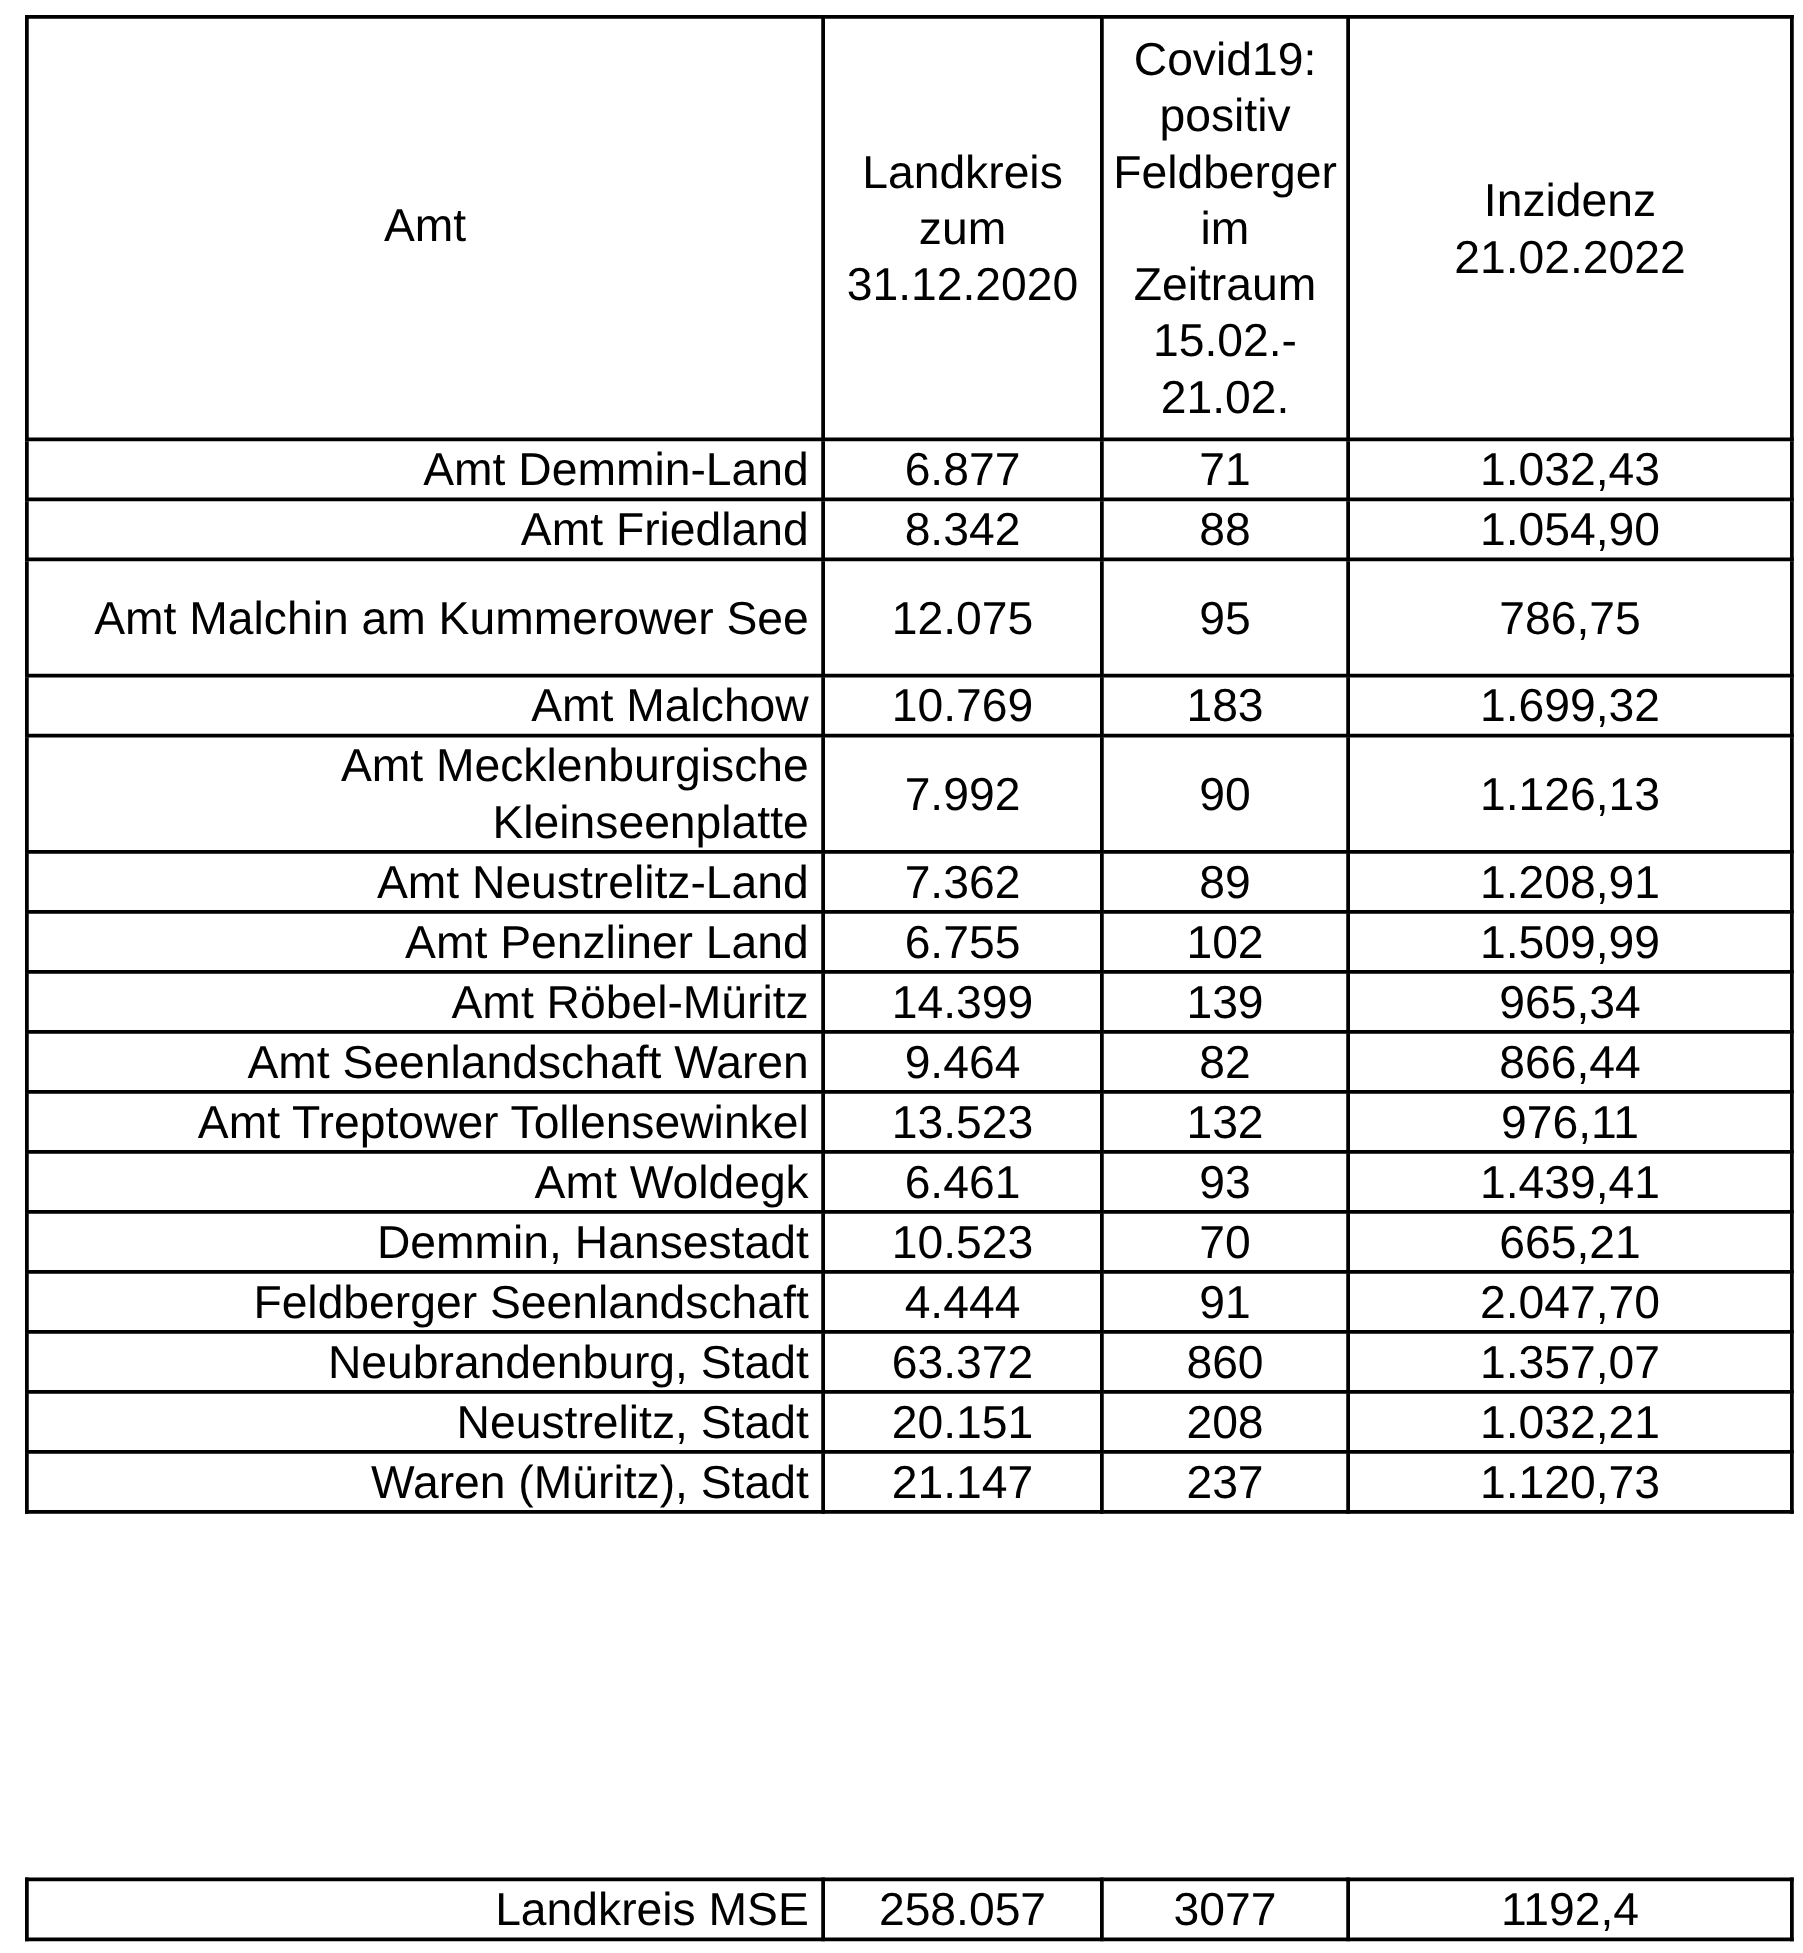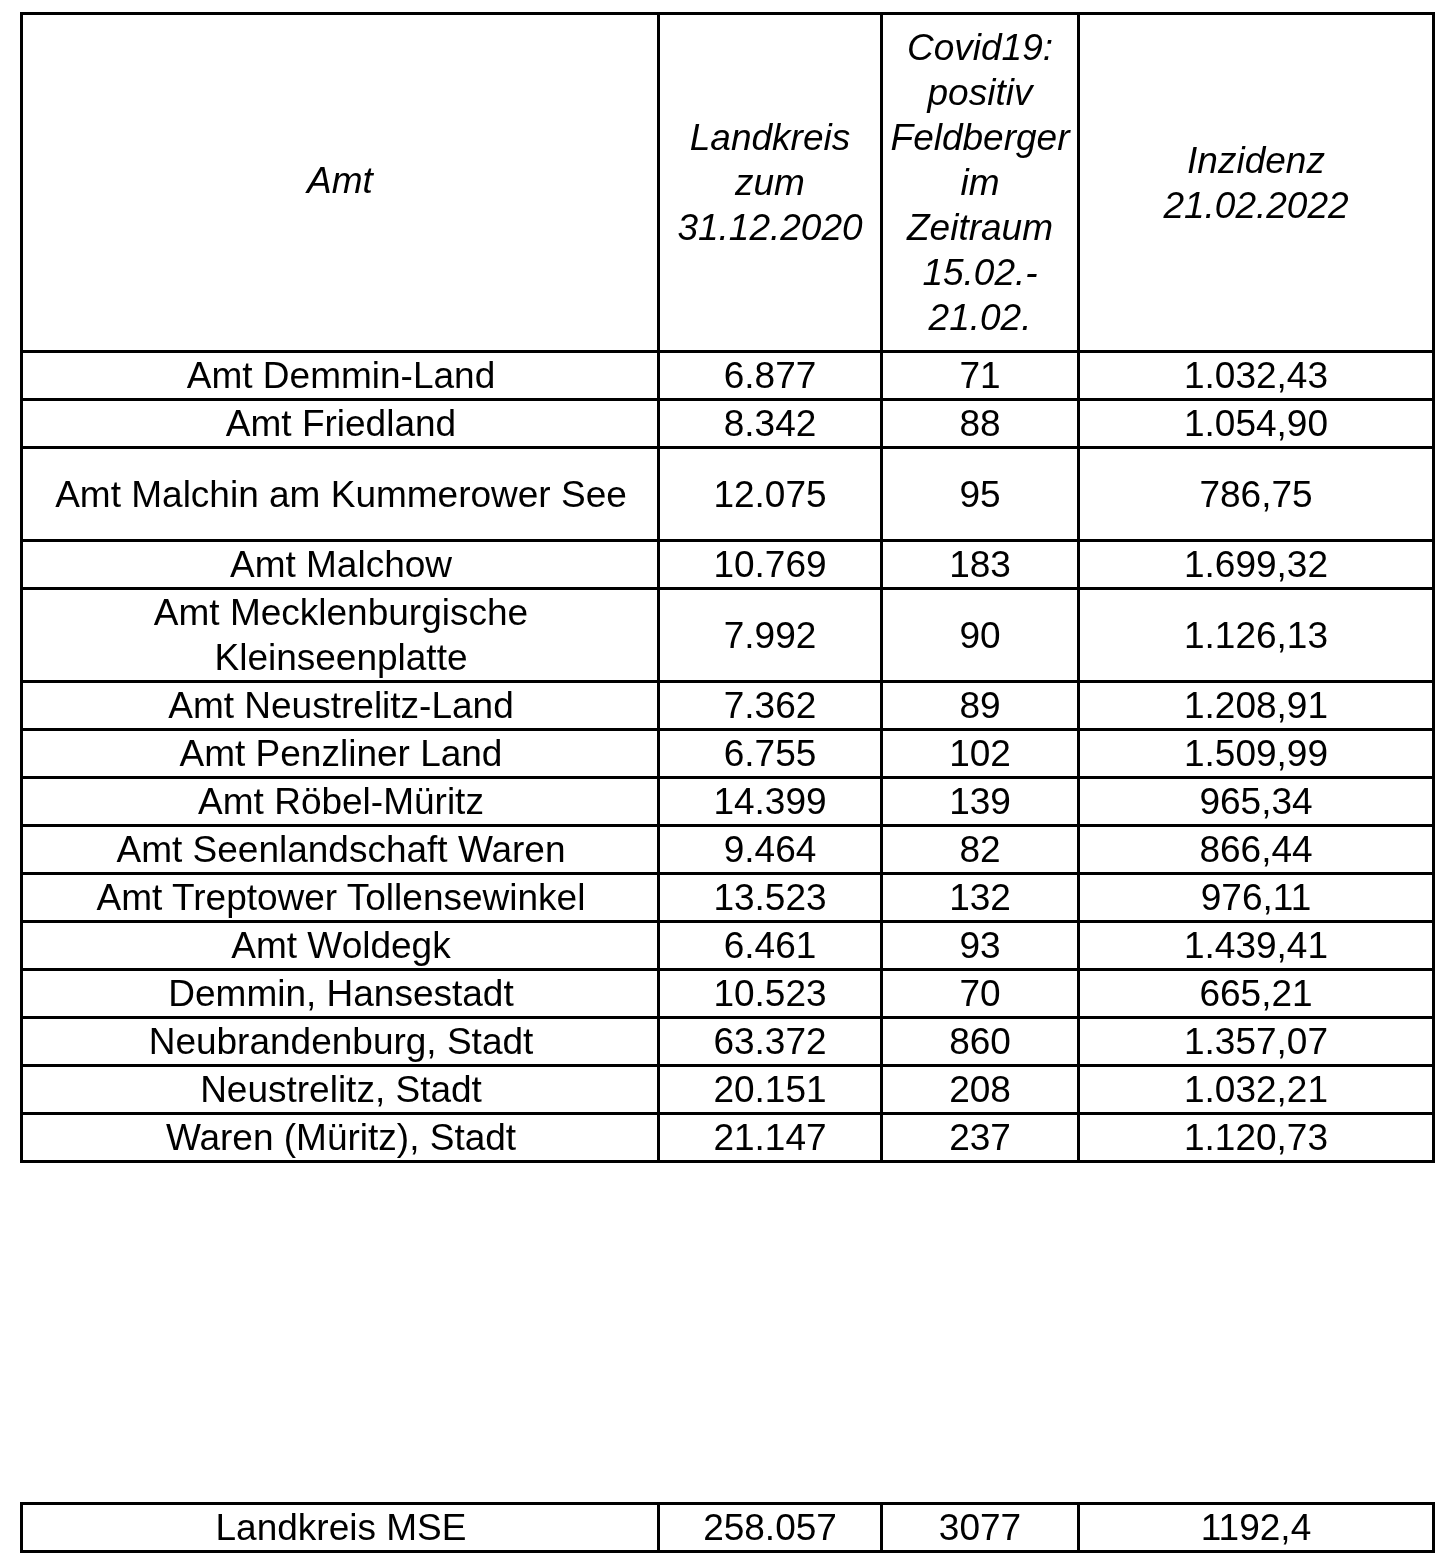--- a/index.html
+++ b/index.html
@@ -5,24 +5,24 @@
   html, body { margin: 0; padding: 0; background: #ffffff; }
   body { width: 1442px; height: 1562px; position: relative; font-family: "Liberation Sans", sans-serif; color: #000; }
   table { border-collapse: collapse; position: absolute; left: 20px; table-layout: fixed; }
   td, th { border: 3px solid #000; font-weight: normal; font-size: 37px; line-height: 45px; padding: 0 10px; }
   col.c1 { width: 637px; }
   col.c2 { width: 223px; }
   col.c3 { width: 197px; }
   col.c4 { width: 355px; }
   #main { top: 12px; }
   #total { top: 1502px; }
-  th { vertical-align: middle; height: 331px; padding: 0 4px; font-style: italic; }
+  th { vertical-align: middle; height: 331px; padding: 0 4px; }
   th.amt { padding-bottom: 4px; }
   td { height: 45px; text-align: center; vertical-align: middle; }
-  td.name { text-align: center; padding-left: 12px; }
+  td.name { text-align: right; padding-left: 12px; }
   tr.tall td { height: 90px; }
   .hline { display: block; }
 </style>
 </head>
 <body>
 
 <table id="main">
   <colgroup>
       <col class="c1">
       <col class="c2">
@@ -121,20 +121,26 @@
         <td>93</td>
         <td>1.439,41</td>
       </tr>
       <tr>
         <td class="name">Demmin, Hansestadt</td>
         <td>10.523</td>
         <td>70</td>
         <td>665,21</td>
       </tr>
       <tr>
+        <td class="name">Feldberger Seenlandschaft</td>
+        <td>4.444</td>
+        <td>91</td>
+        <td>2.047,70</td>
+      </tr>
+      <tr>
         <td class="name">Neubrandenburg, Stadt</td>
         <td>63.372</td>
         <td>860</td>
         <td>1.357,07</td>
       </tr>
       <tr>
         <td class="name">Neustrelitz, Stadt</td>
         <td>20.151</td>
         <td>208</td>
         <td>1.032,21</td>

